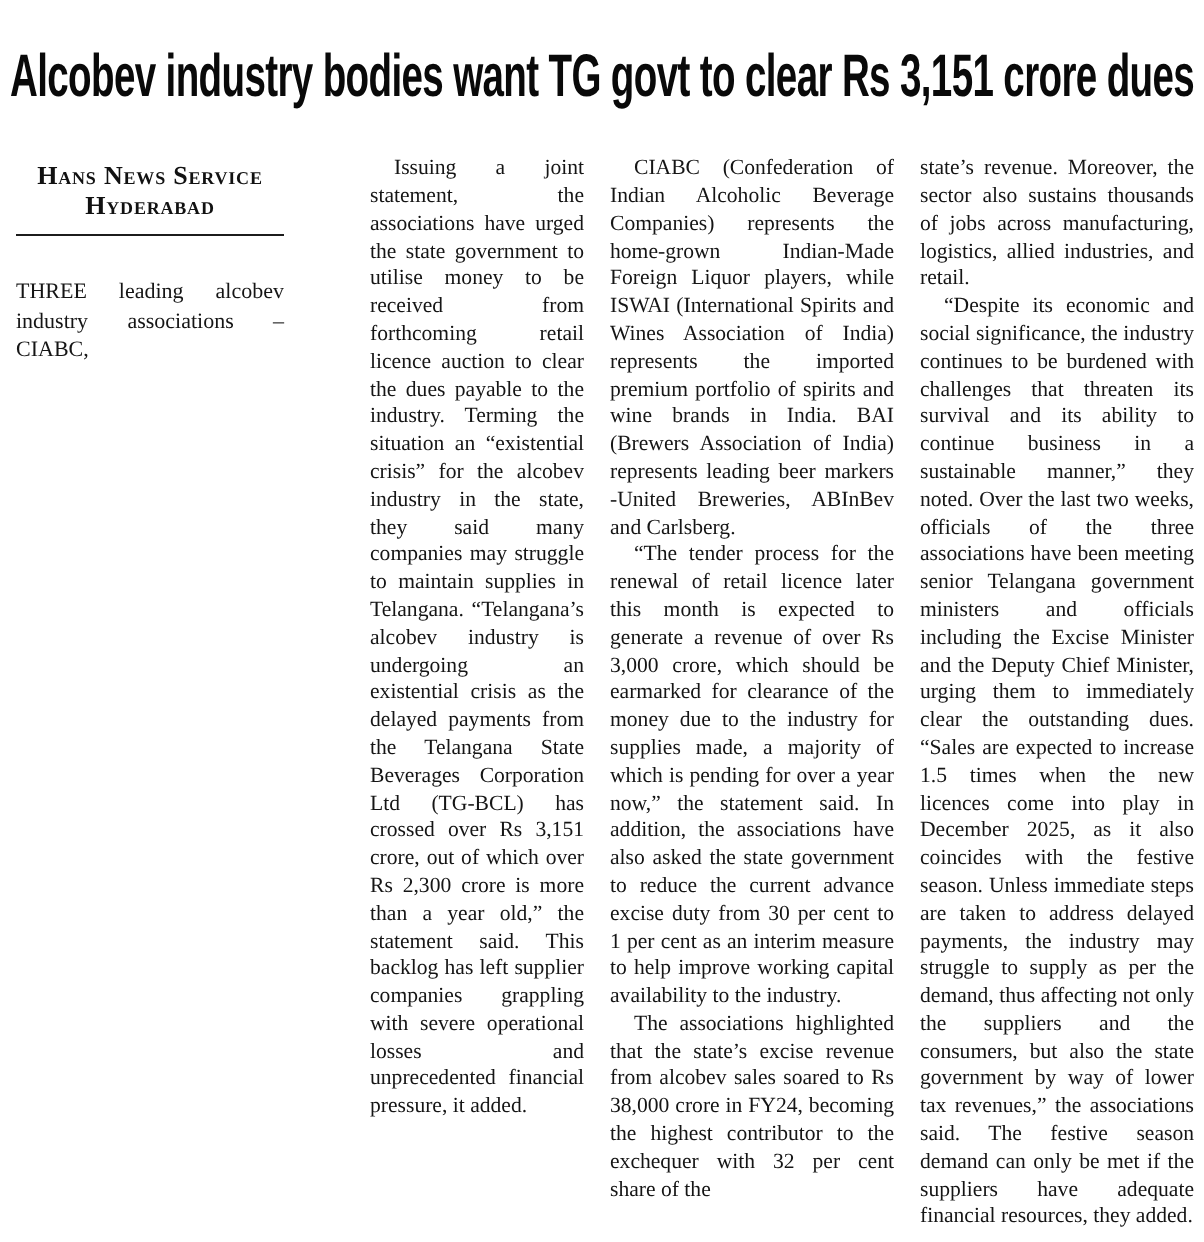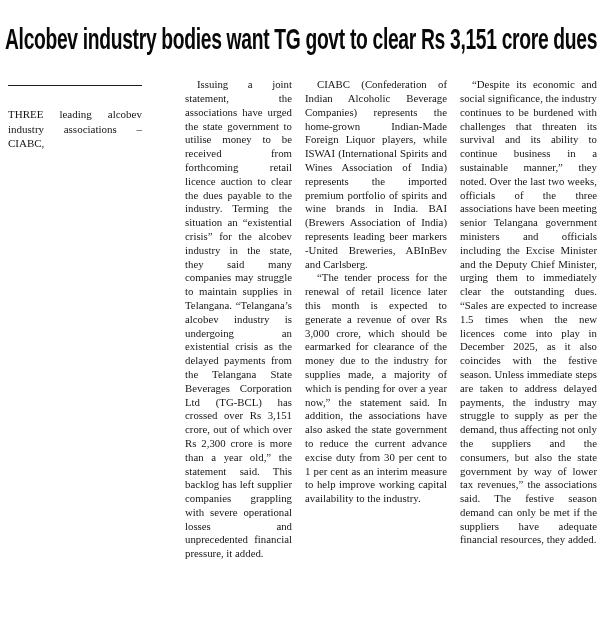--- a/index.html
+++ b/index.html
@@ -81,33 +81,39 @@
 
 <div class="page">
 
   <div class="headline-wrap">
     <h1 class="headline" style="transform: scaleX(0.64278);">Alcobev industry bodies want TG govt to clear Rs 3,151 crore dues</h1>
   </div>
 
   <div class="columns">
 
     <div class="col">
+      <div class="byline">
+        <div>Hans News Service</div>
+        <div>Hyderabad</div>
+      </div>
       <hr class="byline-divider">
       <p class="lead-para">THREE leading alcobev industry associations – CIABC,</p>
     </div>
 
     <div class="col">
       <div class="indent-block">
         <p class="first-indent">Issuing a joint statement, the associations have urged the state government to utilise money to be received from forthcoming retail licence auction to clear the dues payable to the industry. Terming the situation an “existential crisis” for the alcobev industry in the state, they said many companies may struggle to maintain supplies in Telangana. “Telangana’s alcobev industry is undergoing an existential crisis as the delayed payments from the Telangana State Beverages Corporation Ltd (TG-BCL) has crossed over Rs 3,151 crore, out of which over Rs 2,300 crore is more than a year old,” the statement said. This backlog has left supplier companies grappling with severe operational losses and unprecedented financial pressure, it added.</p>
       </div>
     </div>
 
     <div class="col">
       <p class="first-indent">CIABC (Confederation of Indian Alcoholic Beverage Companies) represents the home-grown Indian-Made Foreign Liquor players, while ISWAI (International Spirits and Wines Association of India) represents the imported premium portfolio of spirits and wine brands in India. BAI (Brewers Association of India) represents leading beer markers -United Breweries, ABInBev and Carlsberg.</p>
       <p class="first-indent">“The tender process for the renewal of retail licence later this month is expected to generate a revenue of over Rs 3,000 crore, which should be earmarked for clearance of the money due to the industry for supplies made, a majority of which is pending for over a year now,” the statement said. In addition, the associations have also asked the state government to reduce the current advance excise duty from 30 per cent to 1 per cent as an interim measure to help improve working capital availability to the industry.</p>
+      <p class="first-indent">The associations highlighted that the state’s excise revenue from alcobev sales soared to Rs 38,000 crore in FY24, becoming the highest contributor to the exchequer with 32 per cent share of the</p>
     </div>
 
     <div class="col">
+      <p>state’s revenue. Moreover, the sector also sustains thousands of jobs across manufacturing, logistics, allied industries, and retail.</p>
       <p class="first-indent">“Despite its economic and social significance, the industry continues to be burdened with challenges that threaten its survival and its ability to continue business in a sustainable manner,” they noted. Over the last two weeks, officials of the three associations have been meeting senior Telangana government ministers and officials including the Excise Minister and the Deputy Chief Minister, urging them to immediately clear the outstanding dues. “Sales are expected to increase 1.5 times when the new licences come into play in December 2025, as it also coincides with the festive season. Unless immediate steps are taken to address delayed payments, the industry may struggle to supply as per the demand, thus affecting not only the suppliers and the consumers, but also the state government by way of lower tax revenues,” the associations said. The festive season demand can only be met if the suppliers have adequate financial resources, they added.</p>
     </div>
 
   </div>
 </div>
 
 </body></html>

